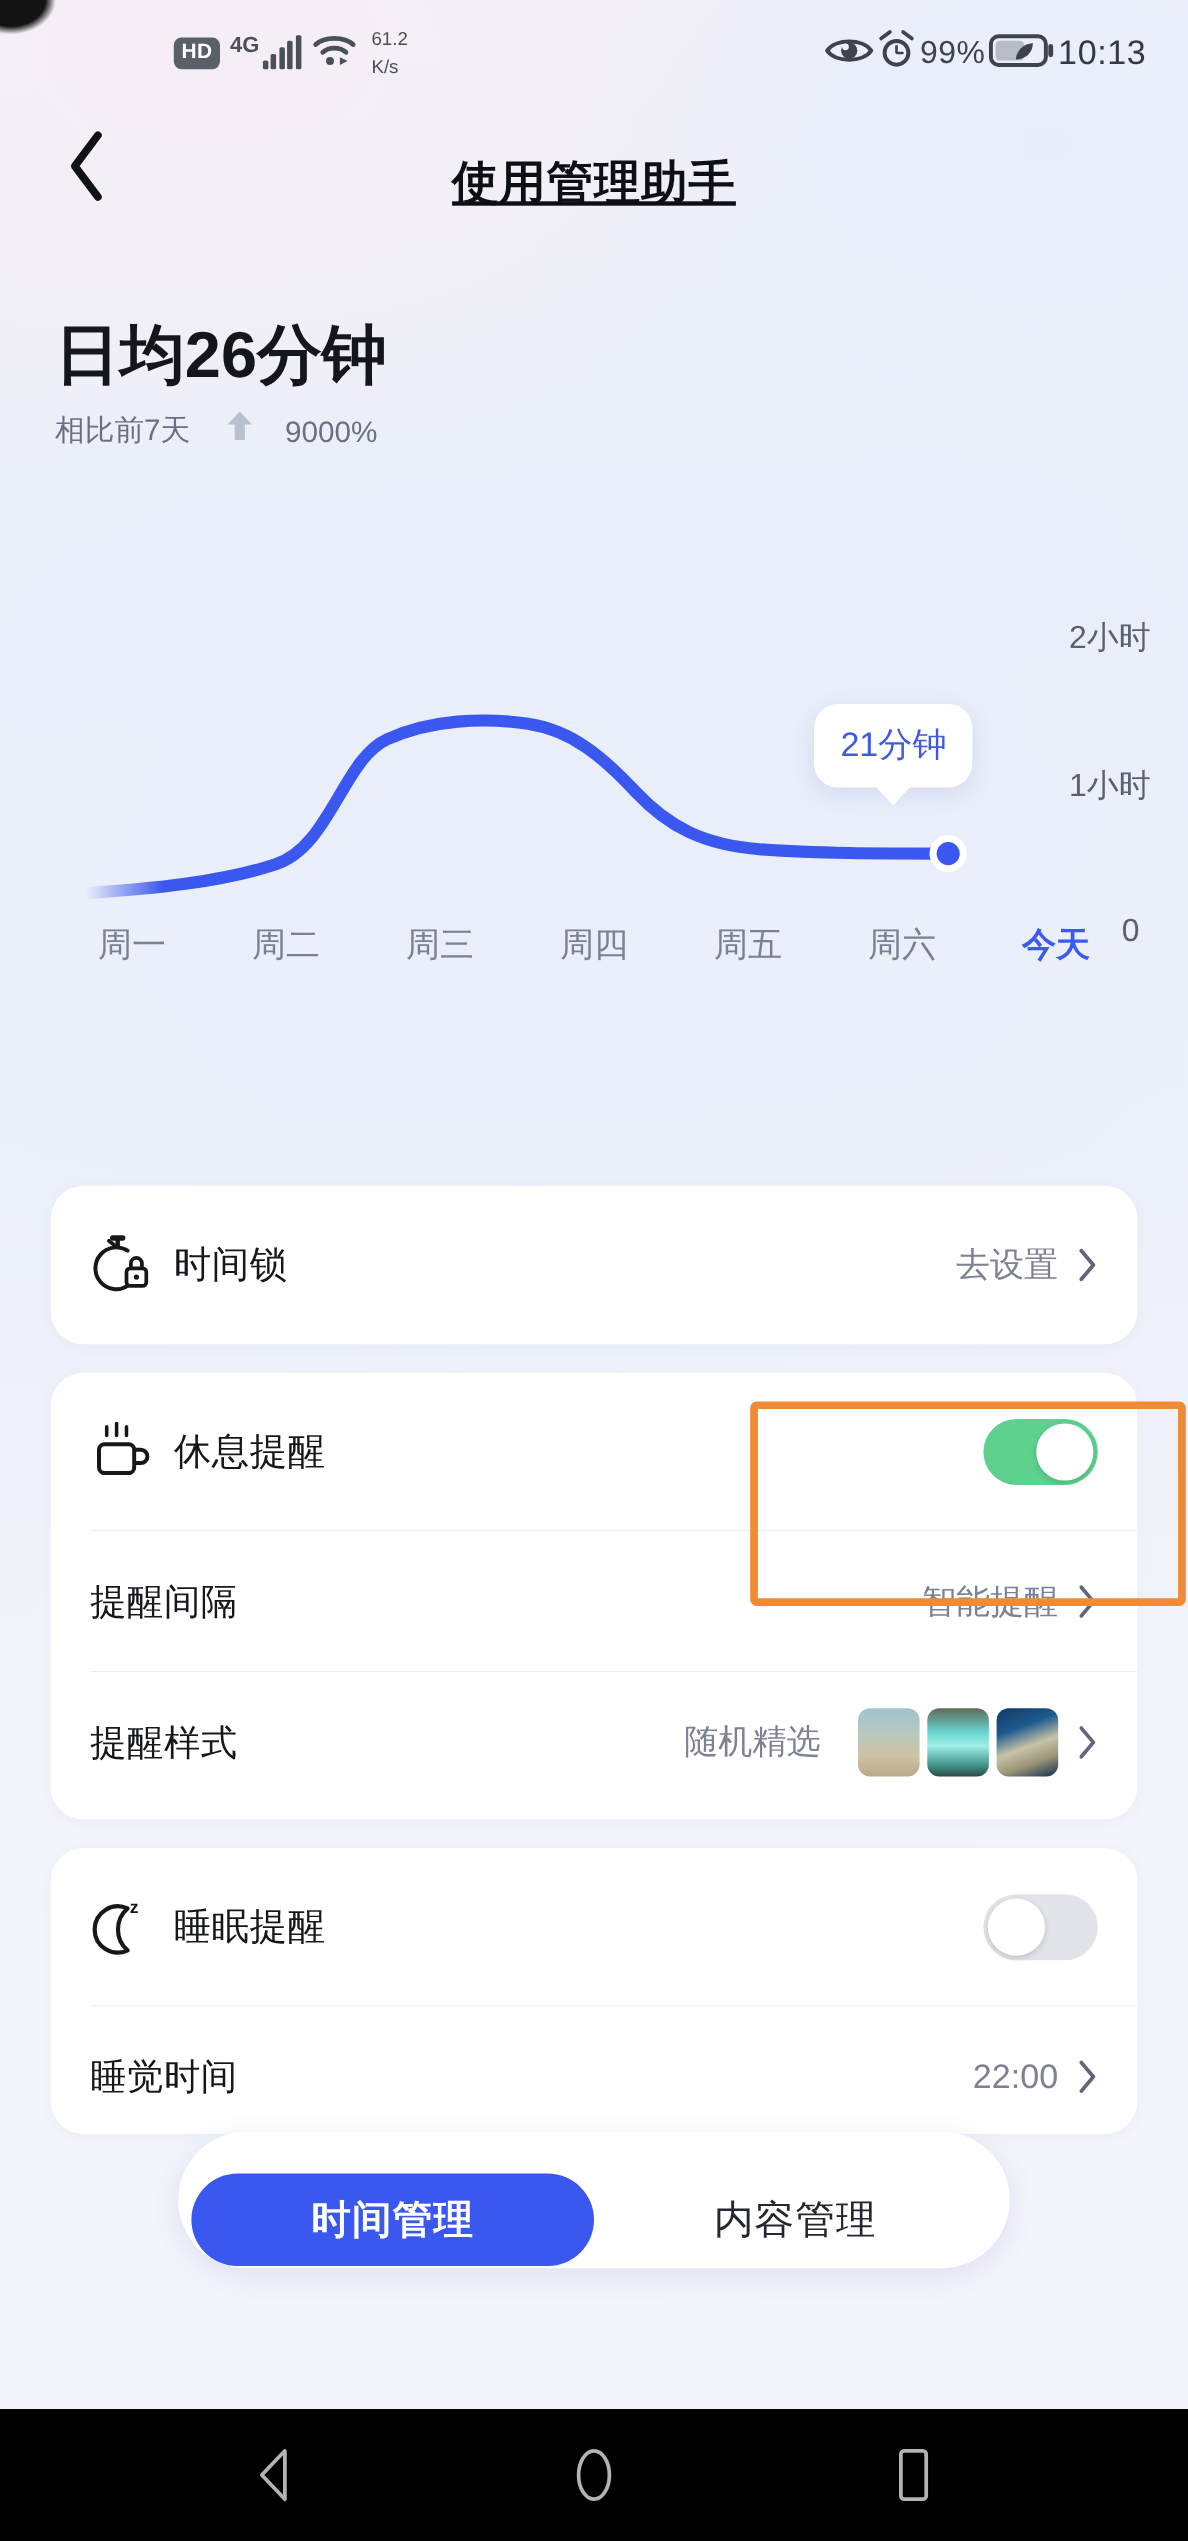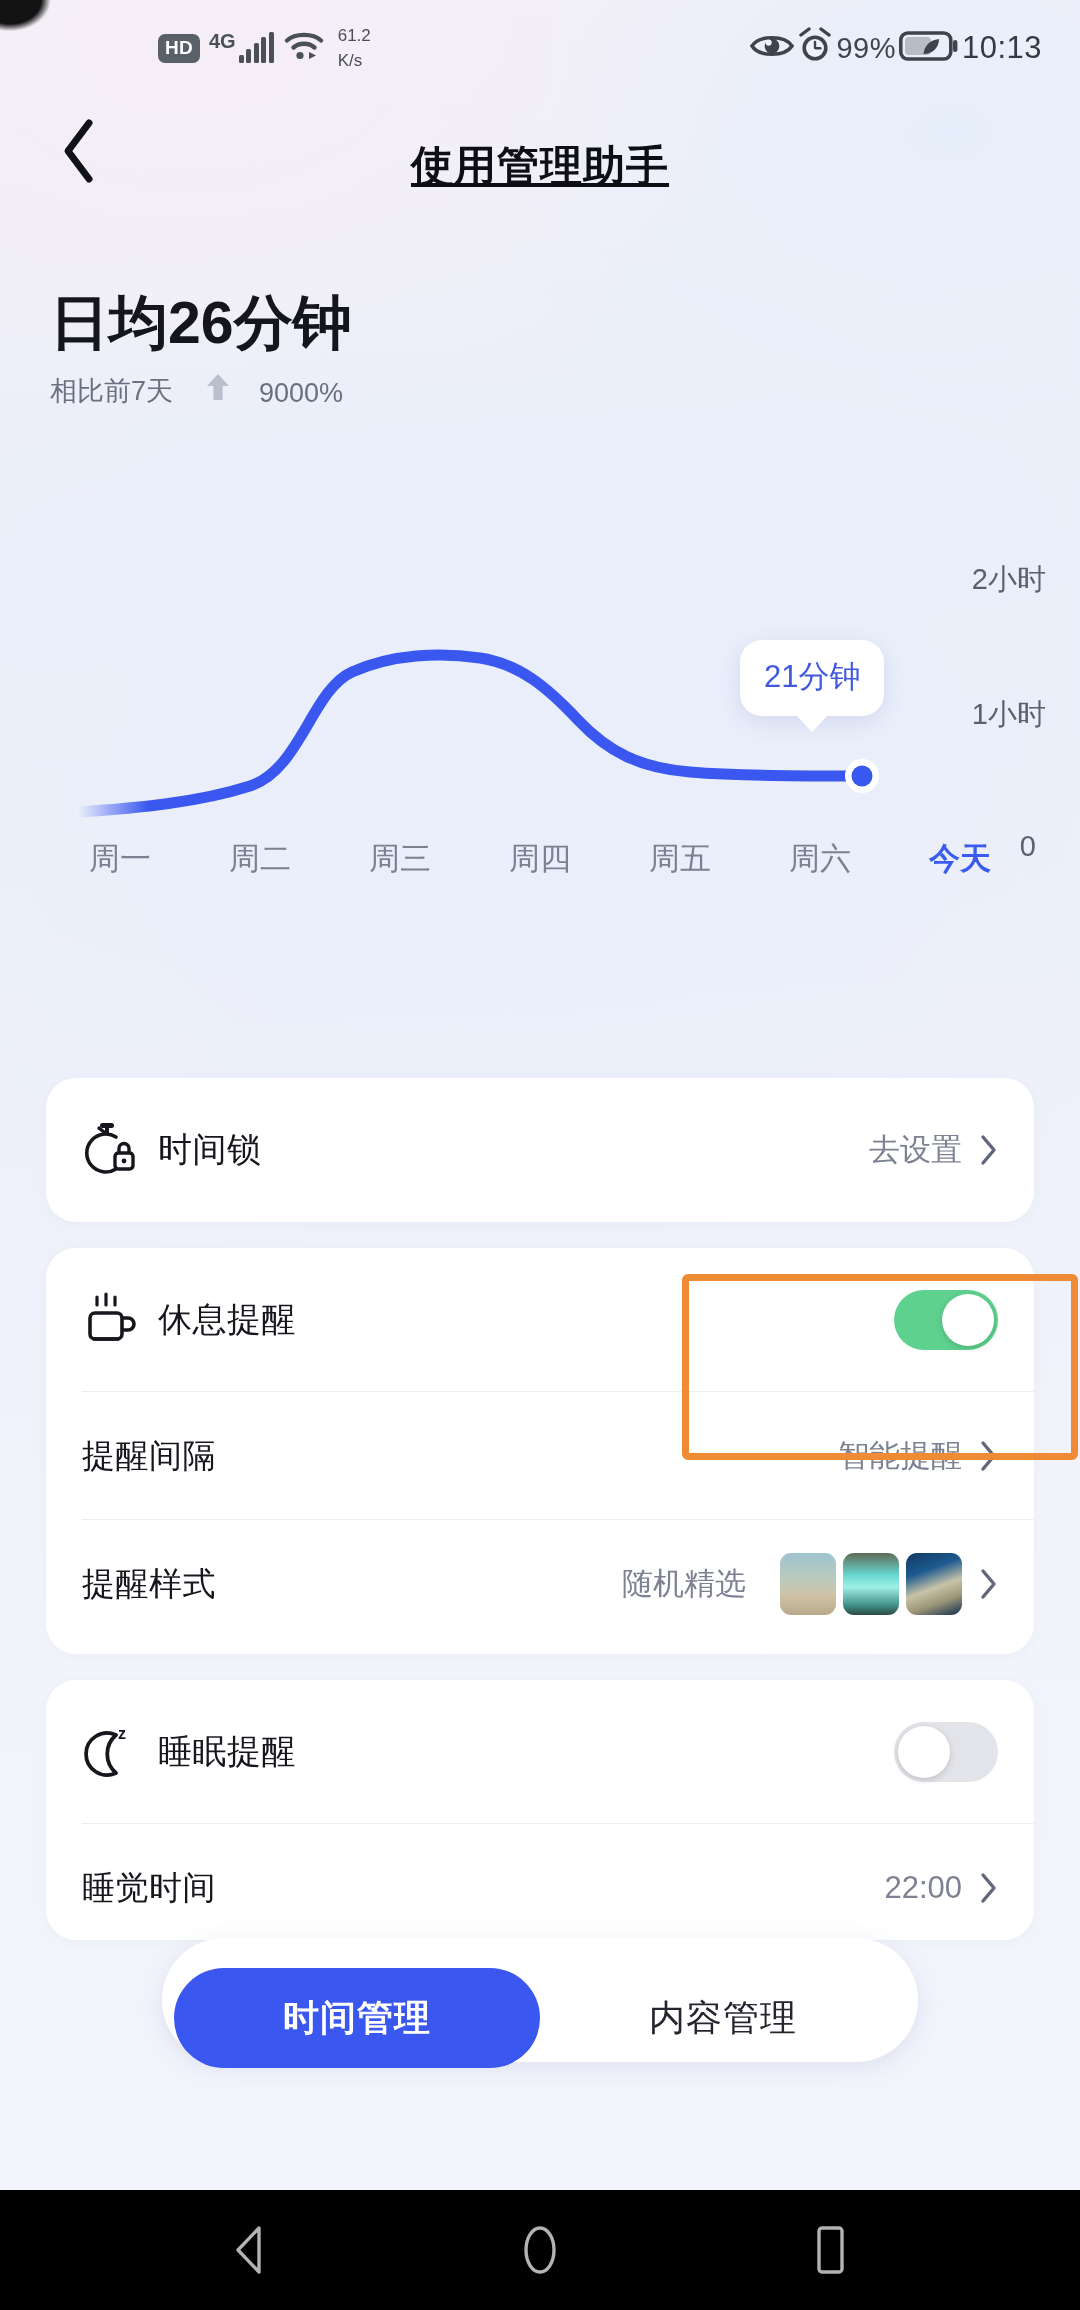--- a/index.html
+++ b/index.html
@@ -152,21 +152,21 @@
 
   
   #tabbar {
     position: absolute; left: 162px; top: 1938px;
     width: 756px; height: 124px;
     background: #ffffff; border-radius: 62px;
     box-shadow: 0 6px 26px rgba(70,90,160,0.12);
     display: flex; align-items: center; padding: 12px;
   }
   .tab {
-    flex: 1; height: 100px; border-radius: 50px;
+    flex: 1; height: 84px; border-radius: 50px;
     display: flex; align-items: center; justify-content: center;
     font-size: 36px; letter-spacing: 1px; color: #23262e; margin-top: 36px;
   }
   .tab.active { background: #3a57f0; color: #ffffff; font-weight: 700; }
 
   
   #annot {
     position: absolute; left: 682px; top: 1274px;
     width: 396px; height: 186px;
     border: 7px solid #ef8b35; border-radius: 6px;

